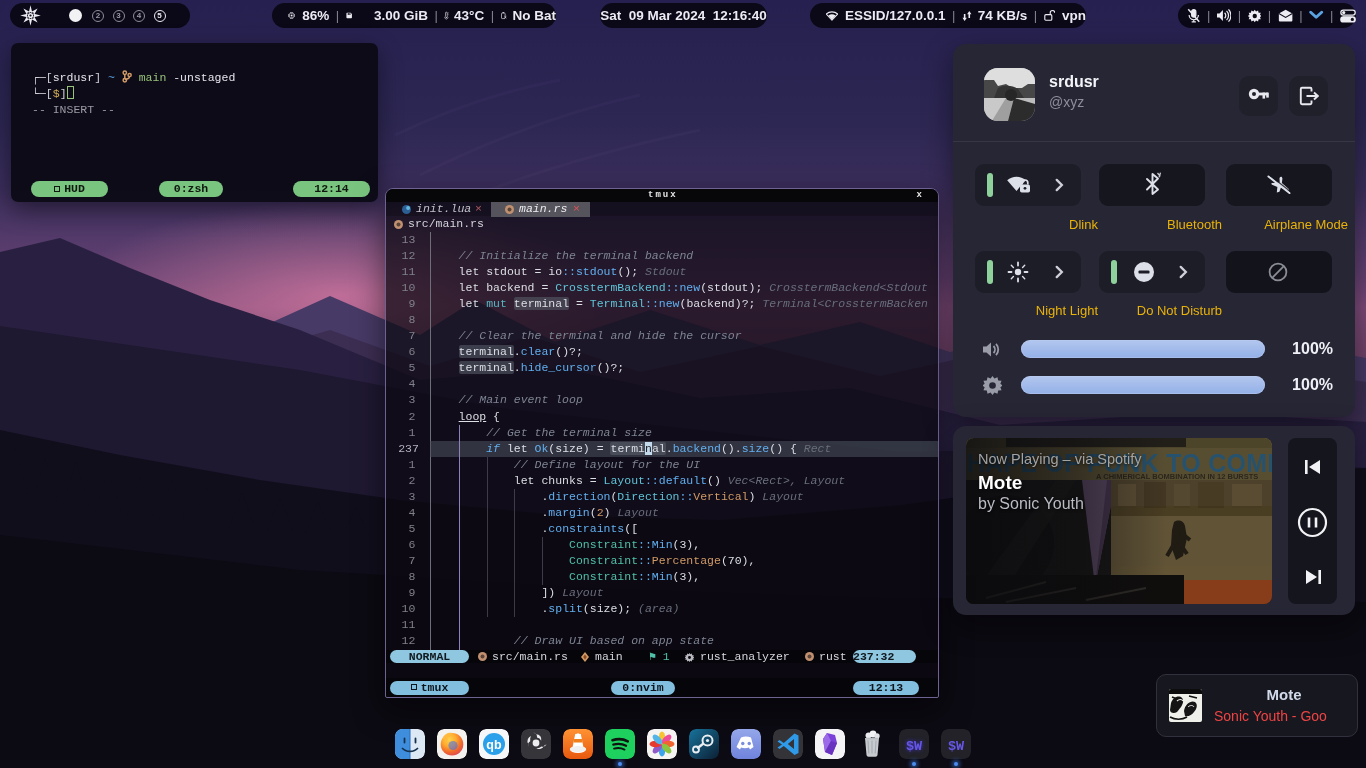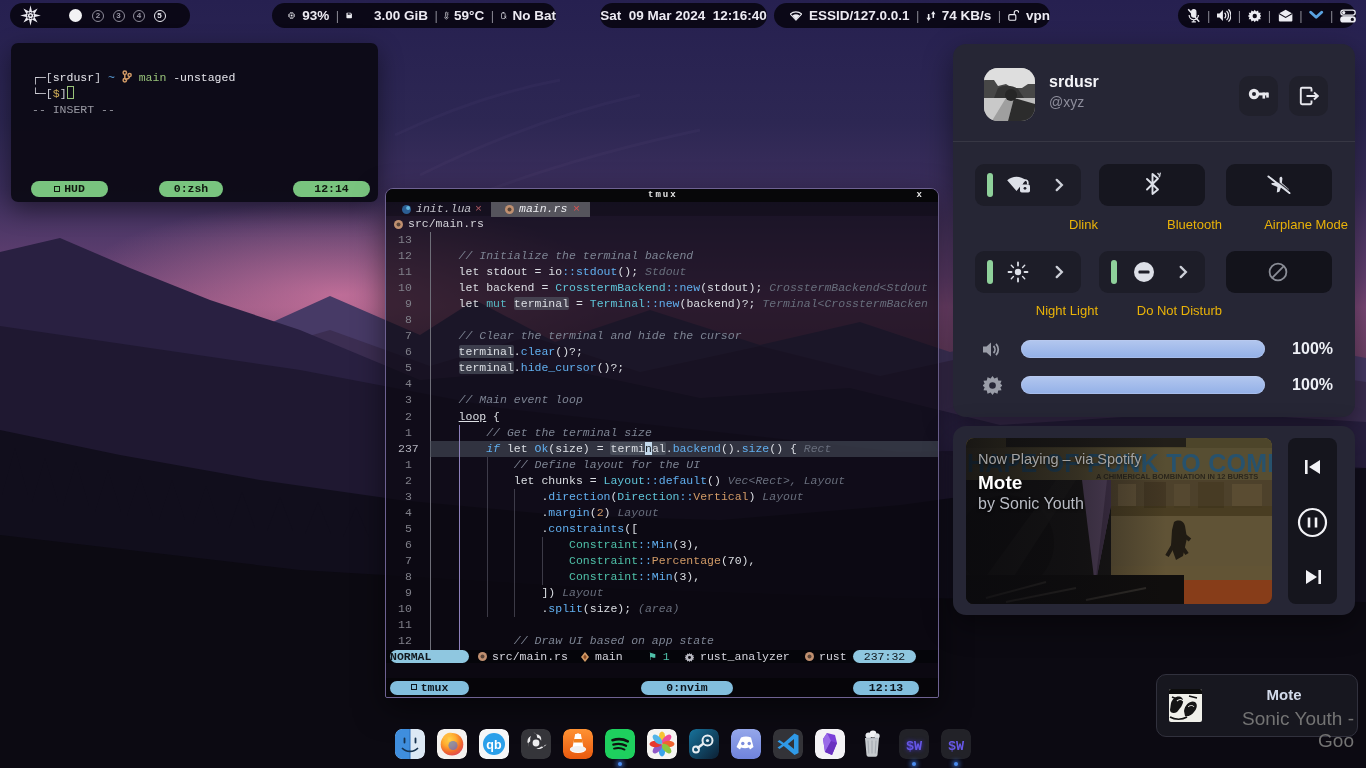--- a/index.html
+++ b/index.html
@@ -10,21 +10,21 @@
 
 #term{position:absolute;left:11px;top:43px;width:367px;height:159px;background:rgba(13,10,22,.96);border-radius:7px;box-shadow:0 8px 24px rgba(0,0,0,.45)}
 #term pre{position:absolute;left:21px;top:27px;font:11.5px/16px "Liberation Mono",monospace;color:#d8d8dc}
 .gpill{position:absolute;top:138px;height:16px;background:#79c47f;border-radius:8px;color:#10180f;font:bold 11.5px/16px "Liberation Mono",monospace;text-align:center}
 
 #tmux{position:absolute;left:385px;top:188px;width:554px;height:510px;border:1px solid #6e6292;border-radius:8px 8px 2px 2px;background:rgba(11,9,17,.72);box-shadow:0 10px 30px rgba(0,0,0,.5)}
 #ttl{position:absolute;left:0;top:0;width:100%;height:13px;background:#070709;border-radius:7px 7px 0 0;color:#e8e8e8;font:bold 9px/13px "Liberation Mono",monospace;letter-spacing:2px}
 #tabs{position:absolute;left:0;top:13px;width:100%;height:14px;background:rgba(12,10,18,.35);font:italic 11.5px/14px "Liberation Mono",monospace;color:#c2c2ca}
 #crumb{position:absolute;left:0;top:27px;width:100%;height:16px;font:11.5px/16px "Liberation Mono",monospace;color:#d4d4da}
 #codewrap{position:absolute;left:0;top:43px;width:552px;height:418px;overflow:hidden}
-#gut{position:absolute;left:12px;top:0;width:37px;text-align:left;font:11.5px/16.05px "Liberation Mono",monospace;color:#80808a;white-space:pre}
+#gut{position:absolute;left:4px;top:0;width:37px;text-align:center;font:11.5px/16.05px "Liberation Mono",monospace;color:#80808a;white-space:pre}
 #code{position:absolute;left:45px;top:0;font:11.5px/16.05px "Liberation Mono",monospace;color:#dcdfe4;white-space:pre}
 #code i,.hint{font-style:italic}
 .cmt{color:#7d8493;font-style:italic}
 .hint{color:#686e7c}
 .b{color:#61afef}.ty{color:#5fc4d8}.gr{color:#4fc0a8}.o{color:#d19a66}.mut{color:#56b6c2}
 .ifk{color:#61afef;font-style:italic}
 .whl{background:rgba(90,96,108,.55);border-radius:2px}
 .guide{position:absolute;width:1px;background:rgba(120,120,135,.45)}
 #sline{position:absolute;left:0;top:461px;width:552px;height:13px;background:rgba(5,5,9,.85);font:11.5px/13px "Liberation Mono",monospace;color:#d6d6de}
 #cwd{position:absolute;left:0;top:474px;width:552px;height:15px;background:rgba(5,5,9,.85);font:11.5px/15px "Liberation Mono",monospace;color:#d6d6de}
@@ -122,43 +122,43 @@
  <div class="abs wsn" style="left:123px">4</div>
  <div class="abs wsn wsa" style="left:143.5px">5</div>
 </div>
 <style>.wsn{top:6.5px;width:12px;height:12px;border:1.3px solid #8e8c9a;border-radius:50%;color:#9a98a6;font-size:8px;font-weight:700;text-align:center;line-height:9.5px}.wsa{border-color:#ececf2;color:#ececf2}</style>
 <div class="pill" style="left:272px;width:284px;padding-left:16px">
  <svg width="17" height="17" viewBox="0 0 17 17" fill="none" stroke="#ececf2" stroke-width="1.4">
       <rect x="3.4" y="3.4" width="10.2" height="10.2" rx="1.8"></rect>
       <rect x="6.4" y="6.4" width="4.2" height="4.2" fill="#ececf2" stroke="none"></rect>
       <path d="M6 .2v2.4M8.5 .2v2.4M11 .2v2.4M6 14.4v2.4M8.5 14.4v2.4M11 14.4v2.4M.2 6h2.4M.2 8.5h2.4M.2 11h2.4M14.4 6h2.4M14.4 8.5h2.4M14.4 11h2.4"></path>
     </svg>
- <span style="margin-left:7px">93%</span>
+ <span style="margin-left:7px">86%</span>
     <span class="sep">|</span>
  <svg width="15" height="15" viewBox="0 0 15 15" fill="#ececf2">
       <path d="M1 2.5A1.5 1.5 0 0 1 2.5 1H11l3 3v8.5a1.5 1.5 0 0 1-1.5 1.5h-10A1.5 1.5 0 0 1 1 12.5zM4 2v3.5h7V2zm4.5.7h1.7v2.1H8.5zM3.5 9h8v4h-8z"></path>
     </svg>
  <span style="margin-left:22px">3.00 GiB</span>
     <span class="sep">|</span>
  <svg width="11" height="17" viewBox="0 0 11 17" fill="none" stroke="#ececf2" stroke-width="1.4">
       <path d="M3.5 10.2V2.5a2 2 0 0 1 4 0v7.7a3.6 3.6 0 1 1-4 0z"></path>
       <circle cx="5.5" cy="12.8" r="1.6" fill="#ececf2" stroke="none"></circle>
       <path d="M8.6 2h2M8.6 4.4h1.4M8.6 6.8h2"></path>
     </svg>
- <span style="margin-left:5px">59°C</span>
+ <span style="margin-left:5px">43°C</span>
     <span class="sep">|</span>
  <svg width="14" height="17" viewBox="0 0 14 17">
       <rect x="1.2" y="2.8" width="8.6" height="13" rx="1.6" fill="none" stroke="#ececf2" stroke-width="1.5"></rect>
       <rect x="3.5" y="0.8" width="4" height="2" fill="#ececf2"></rect>
       <path d="M8.2 10.2l4.6 4.6M12.8 10.2l-4.6 4.6" stroke="#ececf2" stroke-width="1.5"></path>
     </svg>
  <span style="margin-left:6px">No Bat</span>
 </div>
 <div class="pill" style="left:600px;width:167px;justify-content:center;font-weight:700;font-size:13.5px">Sat&nbsp; 09 Mar 2024&nbsp; 12:16:40</div>
-<div class="pill" style="left:774px;width:276px;padding-left:16px">
+<div class="pill" style="left:810px;width:276px;padding-left:16px">
  <svg width="18" height="14" viewBox="0 0 18 14" fill="#ececf2">
       <path d="M9 13.4L.4 4.0A13 13 0 0 1 17.6 4z" fill="none" stroke="#ececf2" stroke-width="1.6" stroke-linejoin="round"></path>
       <path d="M9 12.6L3.4 6.4a9 9 0 0 1 11.2 0z"></path>
     </svg>
  <span style="margin-left:7px">ESSID/127.0.0.1</span>
     <span class="sep">|</span>
  <svg width="15" height="16" viewBox="0 0 15 16" fill="#ececf2">
       <path d="M4 15.5L.7 10.6h2.1V5h2.4v5.6h2.1z"></path>
       <path d="M11 .5l3.3 4.9h-2.1V11H9.8V5.4H7.7z"></path>
     </svg>
@@ -301,21 +301,21 @@
                 .<span class="b">constraints</span>([
                     <span class="gr">Constraint</span><span class="b">::Min</span>(3),
                     <span class="gr">Constraint</span><span class="b">::</span><span class="o">Percentage</span>(70),
                     <span class="gr">Constraint</span><span class="b">::Min</span>(3),
                 ]) <span class="hint">Layout</span>
                 .<span class="b">split</span>(size); <span class="hint">(area)</span>
 
 <span class="cmt">            // Draw UI based on app state</span></div>
  </div>
  <div id="sline">
-  <div class="abs" style="left:4px;top:0;width:79px;height:13px;border-radius:6.5px;background:#8fc7e0;color:#11181e;font-weight:bold;">NORMAL</div>
+  <div class="abs" style="left:4px;top:0;width:79px;height:13px;border-radius:6.5px;background:#8fc7e0;color:#11181e;font-weight:bold;text-align:center">NORMAL</div>
   <svg class="abs" style="left:92px;top:2px" width="9" height="9" viewBox="0 0 9 9">
         <circle cx="4.5" cy="4.5" r="4.5" fill="#c09070"></circle>
         <circle cx="4.5" cy="4.5" r="2" fill="#5a4538"></circle>
       </svg>
   <span class="abs" style="left:106px">src/main.rs</span>
   <svg class="abs" style="left:195px;top:2px" width="8" height="10" viewBox="0 0 8 10">
         <path d="M4 0l4 5-4 5L0 5z" fill="#d19a66"></path>
         <path d="M4 2.5L5.8 5 4 7.5 2.2 5z" fill="#8a4a20"></path>
       </svg>
   <span class="abs" style="left:209px">main</span>
@@ -323,25 +323,25 @@
   <svg class="abs" style="left:299px;top:2.5px" width="9" height="9" viewBox="0 0 16 16" fill="#b8b8c0">
         <path d="M8 0l1.6 2.2L12.2 1l.6 2.8L15.6 4l-1 2.6L16.8 8l-2.2 1.4 1 2.6-2.8.2-.6 2.8-2.6-1.2L8 16l-1.6-2.2-2.6 1.2-.6-2.8-2.8-.2 1-2.6L-.8 8l2.2-1.4-1-2.6 2.8-.2L3.8 1l2.6 1.2z"></path>
         <circle cx="8" cy="8" r="2.6" fill="#07070c"></circle>
       </svg>
   <span class="abs" style="left:314px">rust_analyzer</span>
   <svg class="abs" style="left:419px;top:2px" width="9" height="9" viewBox="0 0 9 9">
         <circle cx="4.5" cy="4.5" r="4.5" fill="#c09070"></circle>
         <circle cx="4.5" cy="4.5" r="2" fill="#5a4538"></circle>
       </svg>
   <span class="abs" style="left:433px">rust</span>
-  <div class="abs" style="left:467px;top:0;width:63px;height:13px;border-radius:6.5px;background:#8fc7e0;color:#11181e;font-weight:normal;text-align:center">237:32</div>
+  <div class="abs" style="left:467px;top:0;width:63px;height:13px;border-radius:6.5px;background:#8fc7e0;color:#11181e;font-weight:bold;">237:32</div>
  </div>
  <div id="tbar">
   <div class="bpill" style="left:4px;width:79px"><span style="display:inline-block;width:6px;height:6px;border:1.2px solid #0c141c;vertical-align:0.5px;margin-right:4px"></span>tmux</div>
-  <div class="bpill" style="left:255px;width:92px">0:nvim</div>
+  <div class="bpill" style="left:225px;width:64px">0:nvim</div>
   <div class="bpill" style="left:467px;width:66px">12:13</div>
  </div>
 </div>
 
 <div id="cc">
  <svg class="abs" style="left:31px;top:24px;border-radius:14px" width="51" height="53" viewBox="0 0 51 53">
   <rect width="51" height="53" fill="#bdbdbd"></rect>
   <rect width="51" height="22" fill="#dedede"></rect>
   <path d="M0 12h10l4 6 8-2 6 4h10l6-4h7v14H0z" fill="#474747"></path>
   <path d="M14 20c6-3 14-3 20 1l6 9H10z" fill="#333"></path>
@@ -502,21 +502,21 @@
  <svg class="abs" style="left:12px;top:14px;border-radius:2px" width="33" height="33" viewBox="0 0 33 33">
   <rect width="33" height="33" fill="#f0f0ea"></rect>
   <rect width="33" height="5" fill="#0d0d0d"></rect>
   <path d="M2 14c2-6 8-8 11-5 2 2 1 6-1 9l-4 5c-3 2-7 1-7-2z" fill="#141414"></path>
   <path d="M8 12c2-2 5-2 6 0" stroke="#f0f0ea" stroke-width="1.2" fill="none"></path>
   <path d="M15 22c1-7 7-11 11-9 3 2 2 7-1 10-2 3-6 5-9 4z" fill="#161616"></path>
   <path d="M19 18c2-2 5-2 6 0" stroke="#f0f0ea" stroke-width="1" fill="none"></path>
   <path d="M1 28c5 3 12 3 17 0M20 7l8 2M3 8l5 2" stroke="#111" stroke-width="1.6" fill="none"></path>
  </svg>
  <div class="abs" style="left:57px;top:11px;width:140px;text-align:center;font-size:15px;font-weight:700;color:#d2daea">Mote</div>
- <div class="abs" style="left:57px;top:33px;width:140px;text-align:right;font-size:19px;color:#737373">Sonic Youth - Goo</div>
+ <div class="abs" style="left:57px;top:33px;width:140px;text-align:left;font-size:14px;color:#ef4444">Sonic Youth - Goo</div>
 </div>
 
 <svg class="dicon" style="left:395px" viewBox="0 0 30 30">
     <rect width="30" height="30" rx="7" fill="#dce8f4"></rect>
     <path d="M0 7a7 7 0 0 1 7-7h8v30H7a7 7 0 0 1-7-7z" fill="#3f8ede"></path>
     <path d="M15 0v30" stroke="#2a6cb8" stroke-width="1"></path>
     <path d="M9.5 9.5v4M20.5 9.5v4" stroke="#16324e" stroke-width="1.8" fill="none" stroke-linecap="round"></path>
     <path d="M7 19c4 4.5 12 4.5 16 0" stroke="#16324e" stroke-width="1.6" fill="none"></path>
   </svg>
 <svg class="dicon" style="left:437px" viewBox="0 0 30 30">

